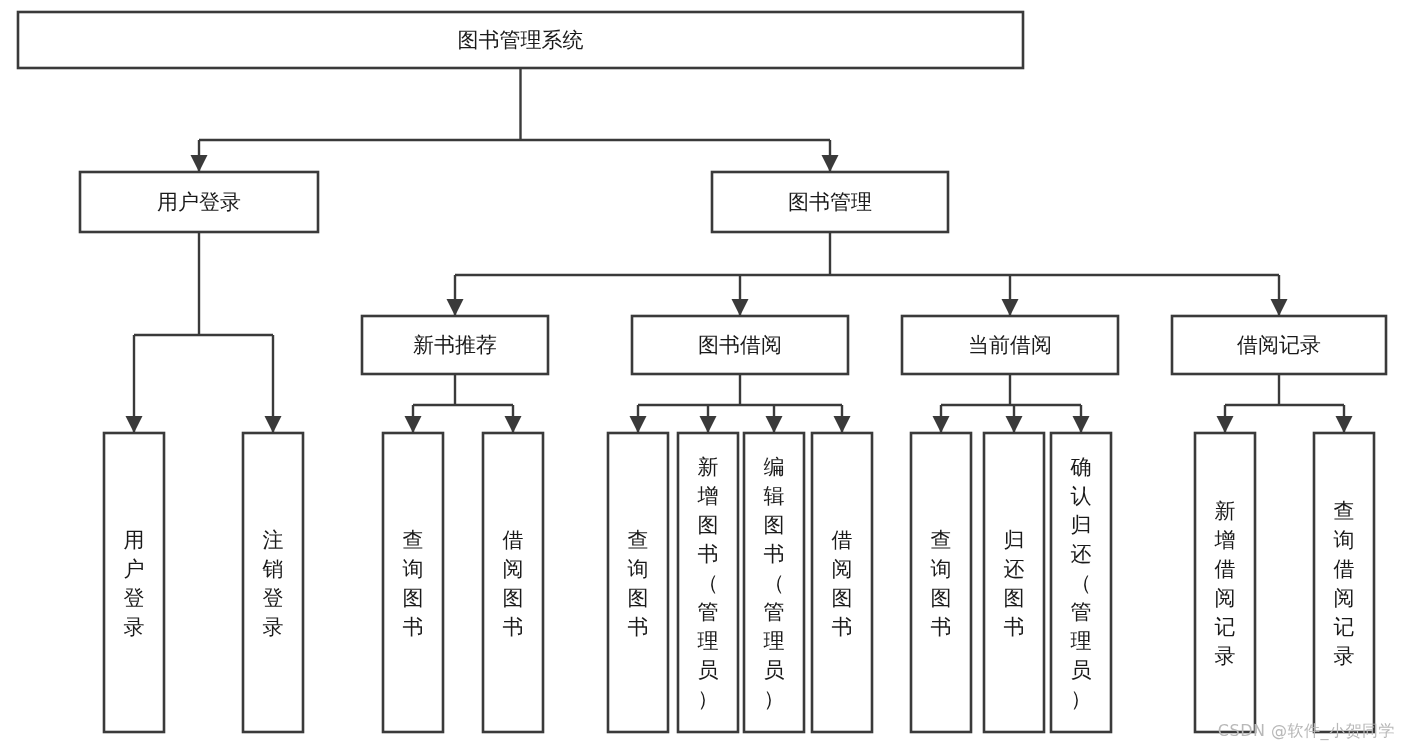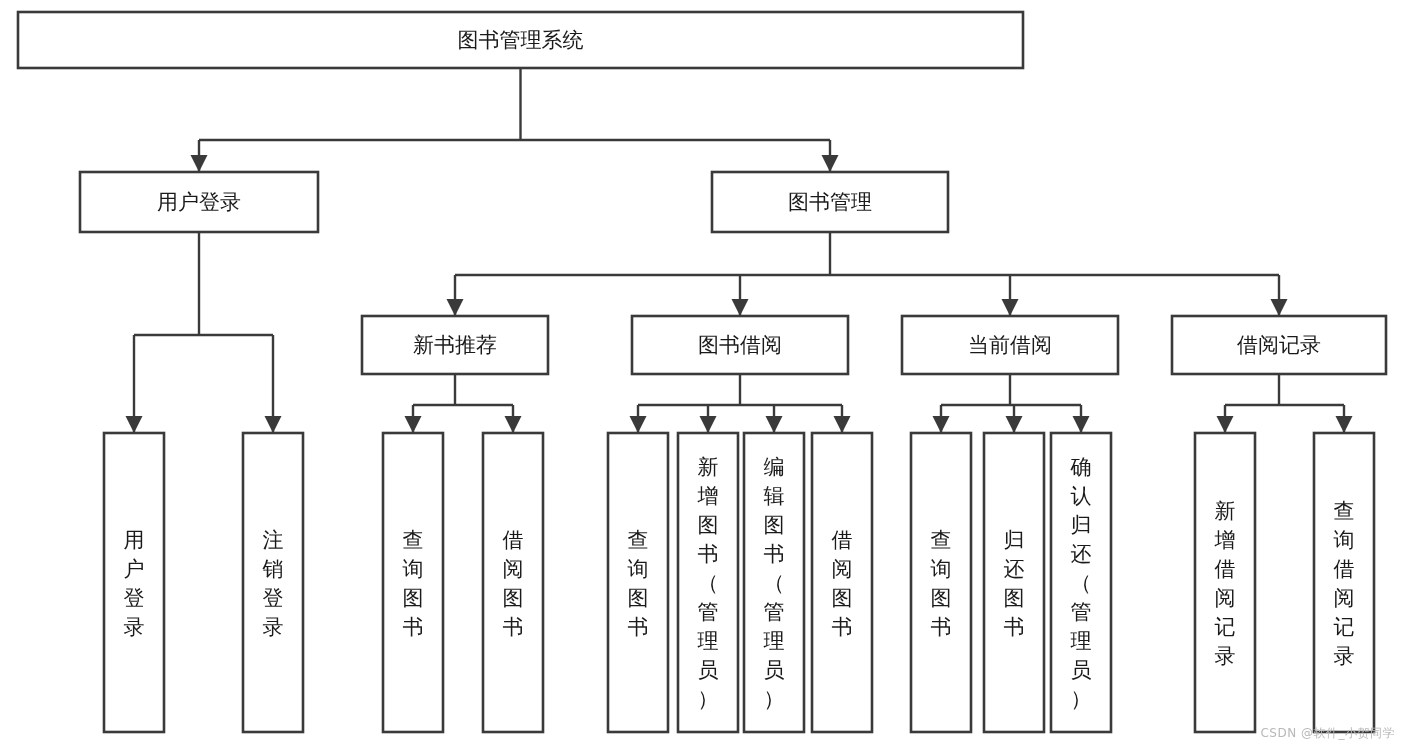--- a/index.html
+++ b/index.html
@@ -54,21 +54,21 @@
     font-family: "DejaVu Sans", "Liberation Sans", sans-serif;
     font-size: 21px;
     fill: #1a1a1a;
     text-anchor: middle;
   }
   .watermark {
     position: absolute;
     right: 10px;
     bottom: 5px;
     font-family: "DejaVu Sans", "Liberation Sans", sans-serif;
-    font-size: 12px;
+    font-size: 16px;
     color: #b8b8b8;
     letter-spacing: 0.5px;
     white-space: nowrap;
     pointer-events: none;
   }
 </style>
 </head>
 <body>
 
 <div id="diagram-root">

